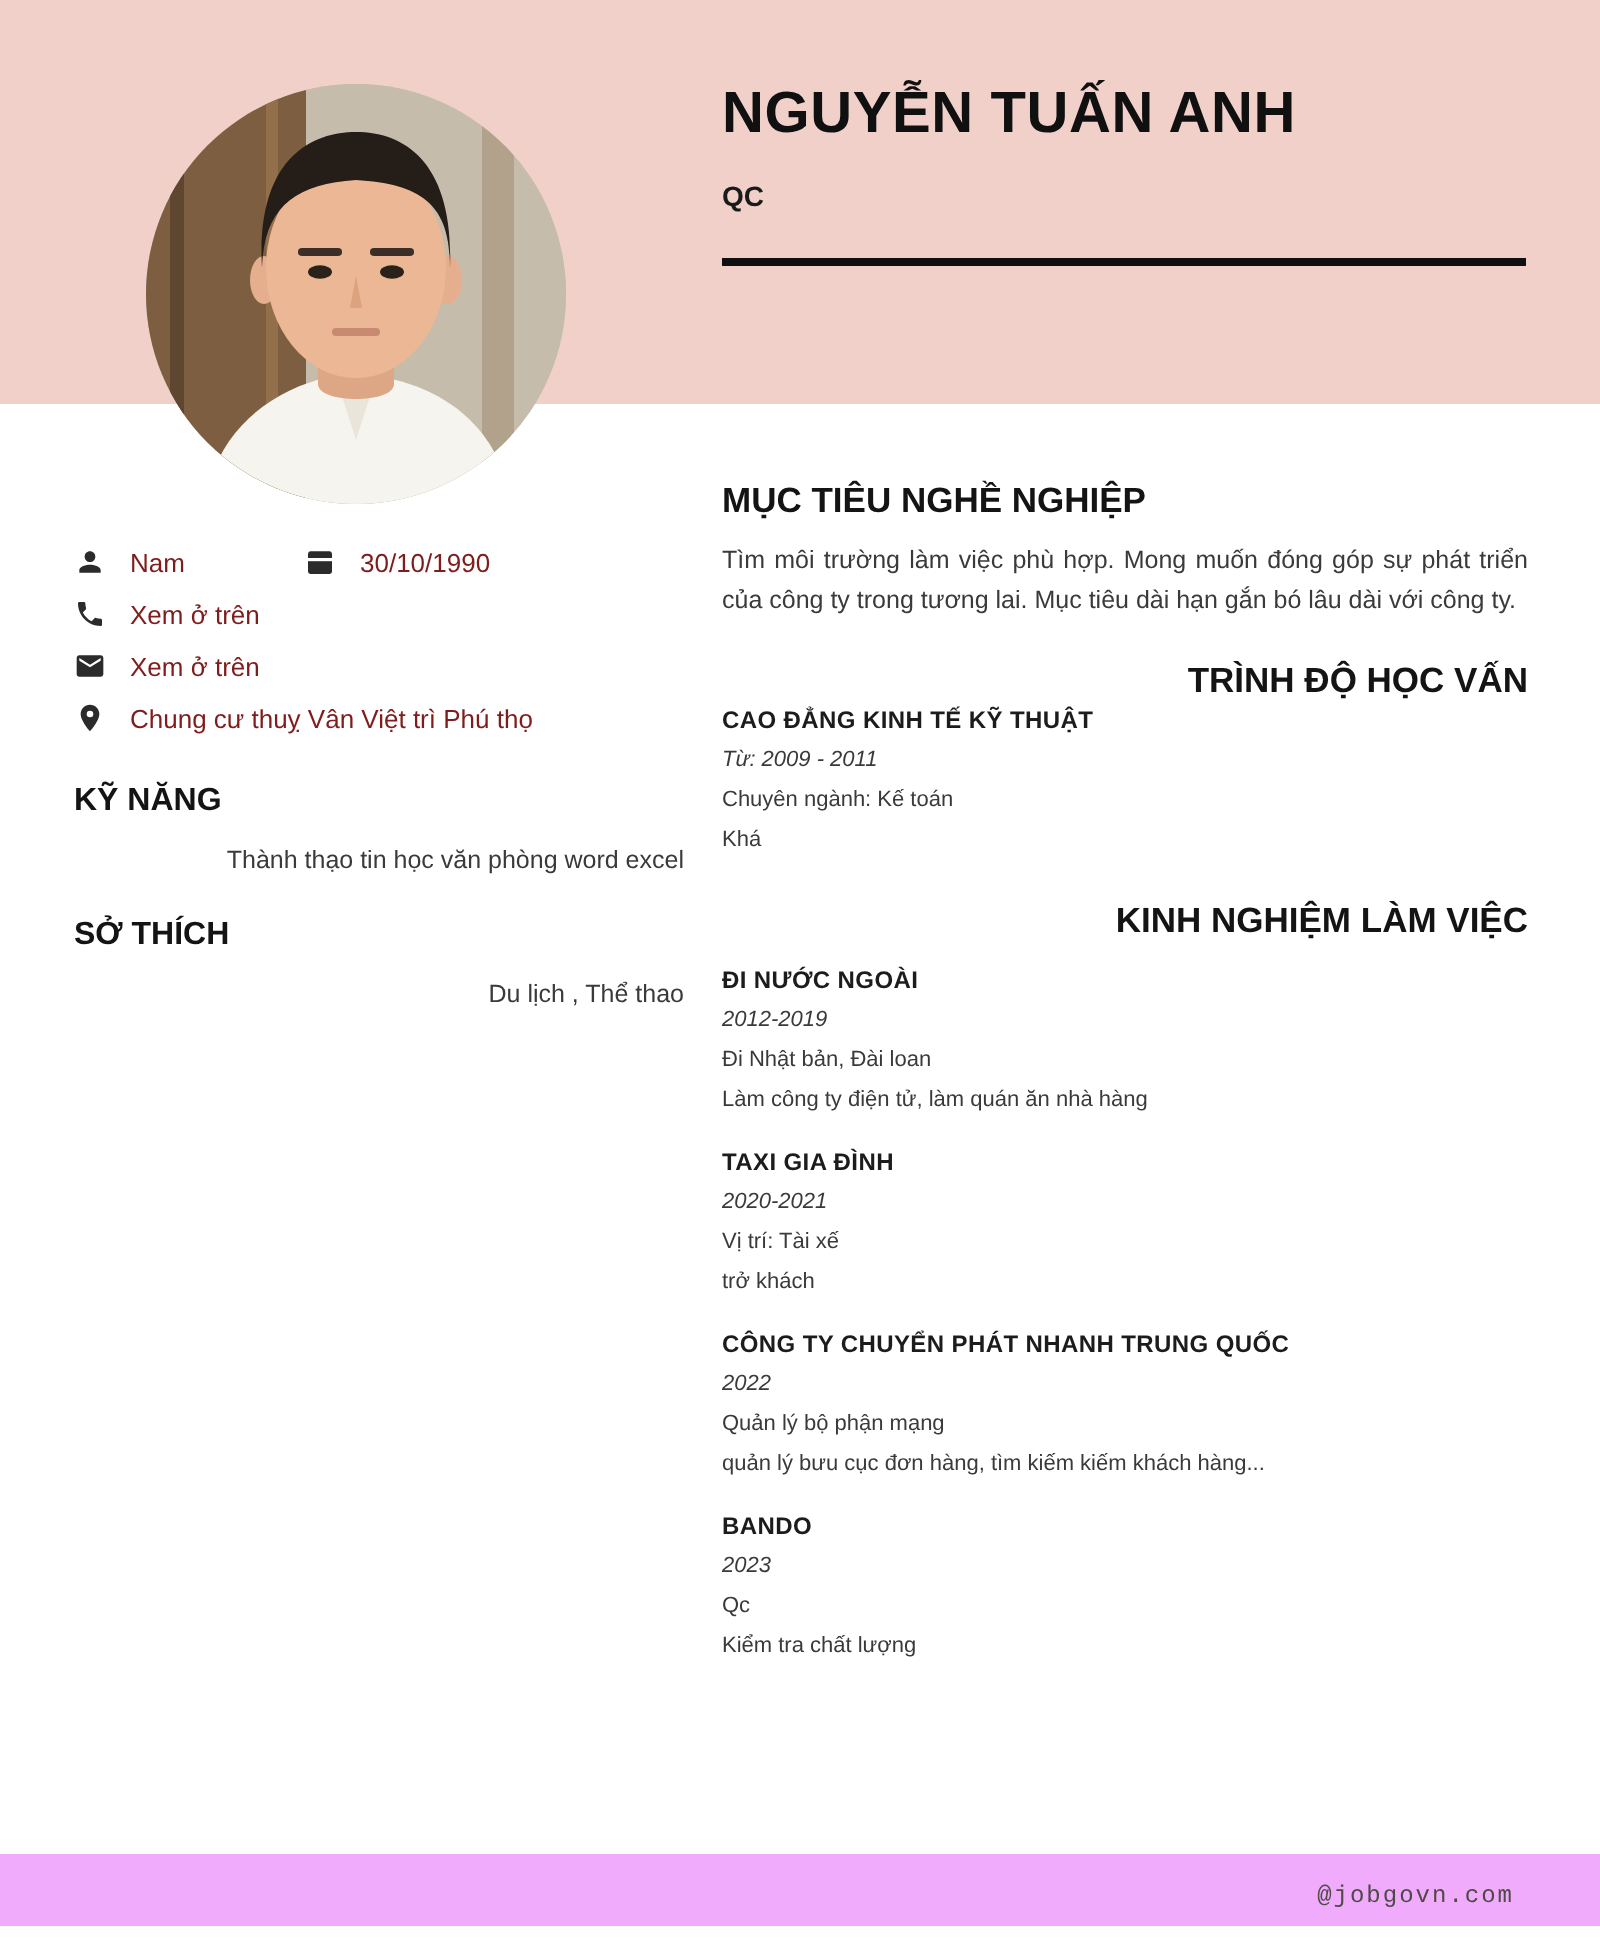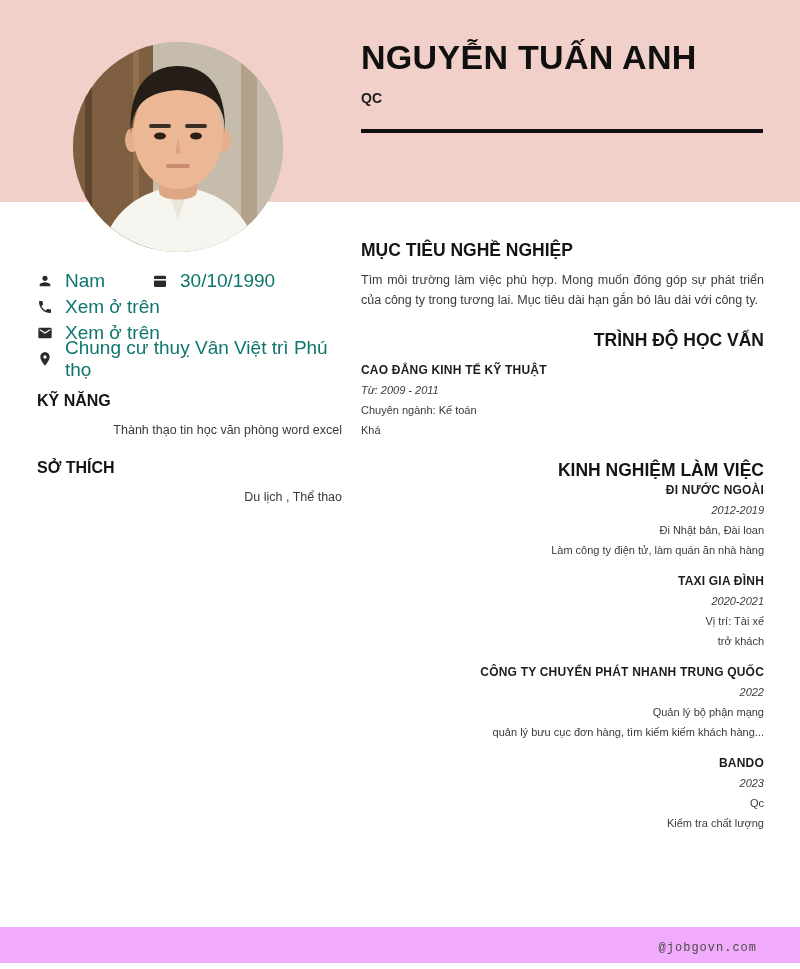--- a/index.html
+++ b/index.html
@@ -14,53 +14,53 @@
     position:absolute; left:0; top:0; width:800px; height:202px;
     background:#F0D0C9;
   }
   .avatar {
     position:absolute; left:73px; top:42px; width:210px; height:210px;
     border-radius:50%; overflow:hidden; z-index:2; background:#c9bfb0;
   }
   .avatar svg { display:block; width:100%; height:100%; }
   .header-text { position:absolute; left:361px; top:40px; width:402px; z-index:2; }
   .person-name {
-    font-size:34px; font-weight:bold; color:#101010; letter-spacing:0.3px;
+    font-size:29px; font-weight:bold; color:#101010; letter-spacing:0.3px;
     line-height:34px;
   }
   .job-title { font-size:14px; font-weight:bold; color:#1a1a1a; margin-top:16px; }
   .divider { margin-top:23px; width:402px; height:4px; background:#101010; }
 
   
   .left-col { position:absolute; left:37px; top:268px; width:305px; z-index:1; }
-  .info-row { display:flex; align-items:center; height:26px; font-size:19px; color:#0f766e; }
+  .info-row { display:flex; align-items:center; height:26px; font-size:13px; color:#7f1d1d; }
   .info-pair { display:flex; align-items:center; }
   .info-pair.first { width:115px; }
   .info-icon { width:16px; height:16px; margin-right:12px; flex:0 0 16px; }
   .info-icon svg { display:block; width:16px; height:16px; fill:#2b2b2b; }
   .side-heading {
     font-size:16px; font-weight:bold; color:#141414; margin-top:20px; margin-bottom:11px;
   }
   .side-text { font-size:12.5px; color:#3a3a3a; line-height:18px;text-align:right; }
   .hobby-block { margin-top:6px; }
 
   
   .right-col { position:absolute; left:361px; top:239px; width:403px; }
   .section-heading {
     font-size:17.5px; font-weight:bold; color:#141414; line-height:22px;
   }
   .objective-text {
     margin-top:9px; font-size:12.5px; line-height:20px; text-align:justify; color:#3a3a3a;
   }
   .section-gap { margin-top:19px;text-align:right; }
-  .entry { margin-top:10px; }
+  .entry { }
   .entry-title { font-size:12px; font-weight:bold; color:#1c1c1c; line-height:19px; letter-spacing:0.2px; }
   .entry-line { font-size:11px; color:#3a3a3a; line-height:20px; }
   .entry-period { font-style:italic; }
-  .exp-entry { margin-bottom:12px;text-align:right; }
+  .exp-entry { margin-top:10px; margin-bottom:12px; }
 
   
   .footer-band {
     position:absolute; left:0; top:927px; width:800px; height:36px;
     background:#f0abfc;
   }
   .footer-watermark {
     position:absolute; right:43px; top:14px;
     font-family:"Liberation Mono","DejaVu Sans Mono",monospace;
     font-size:12px; letter-spacing:1px; color:#4f4a48;

